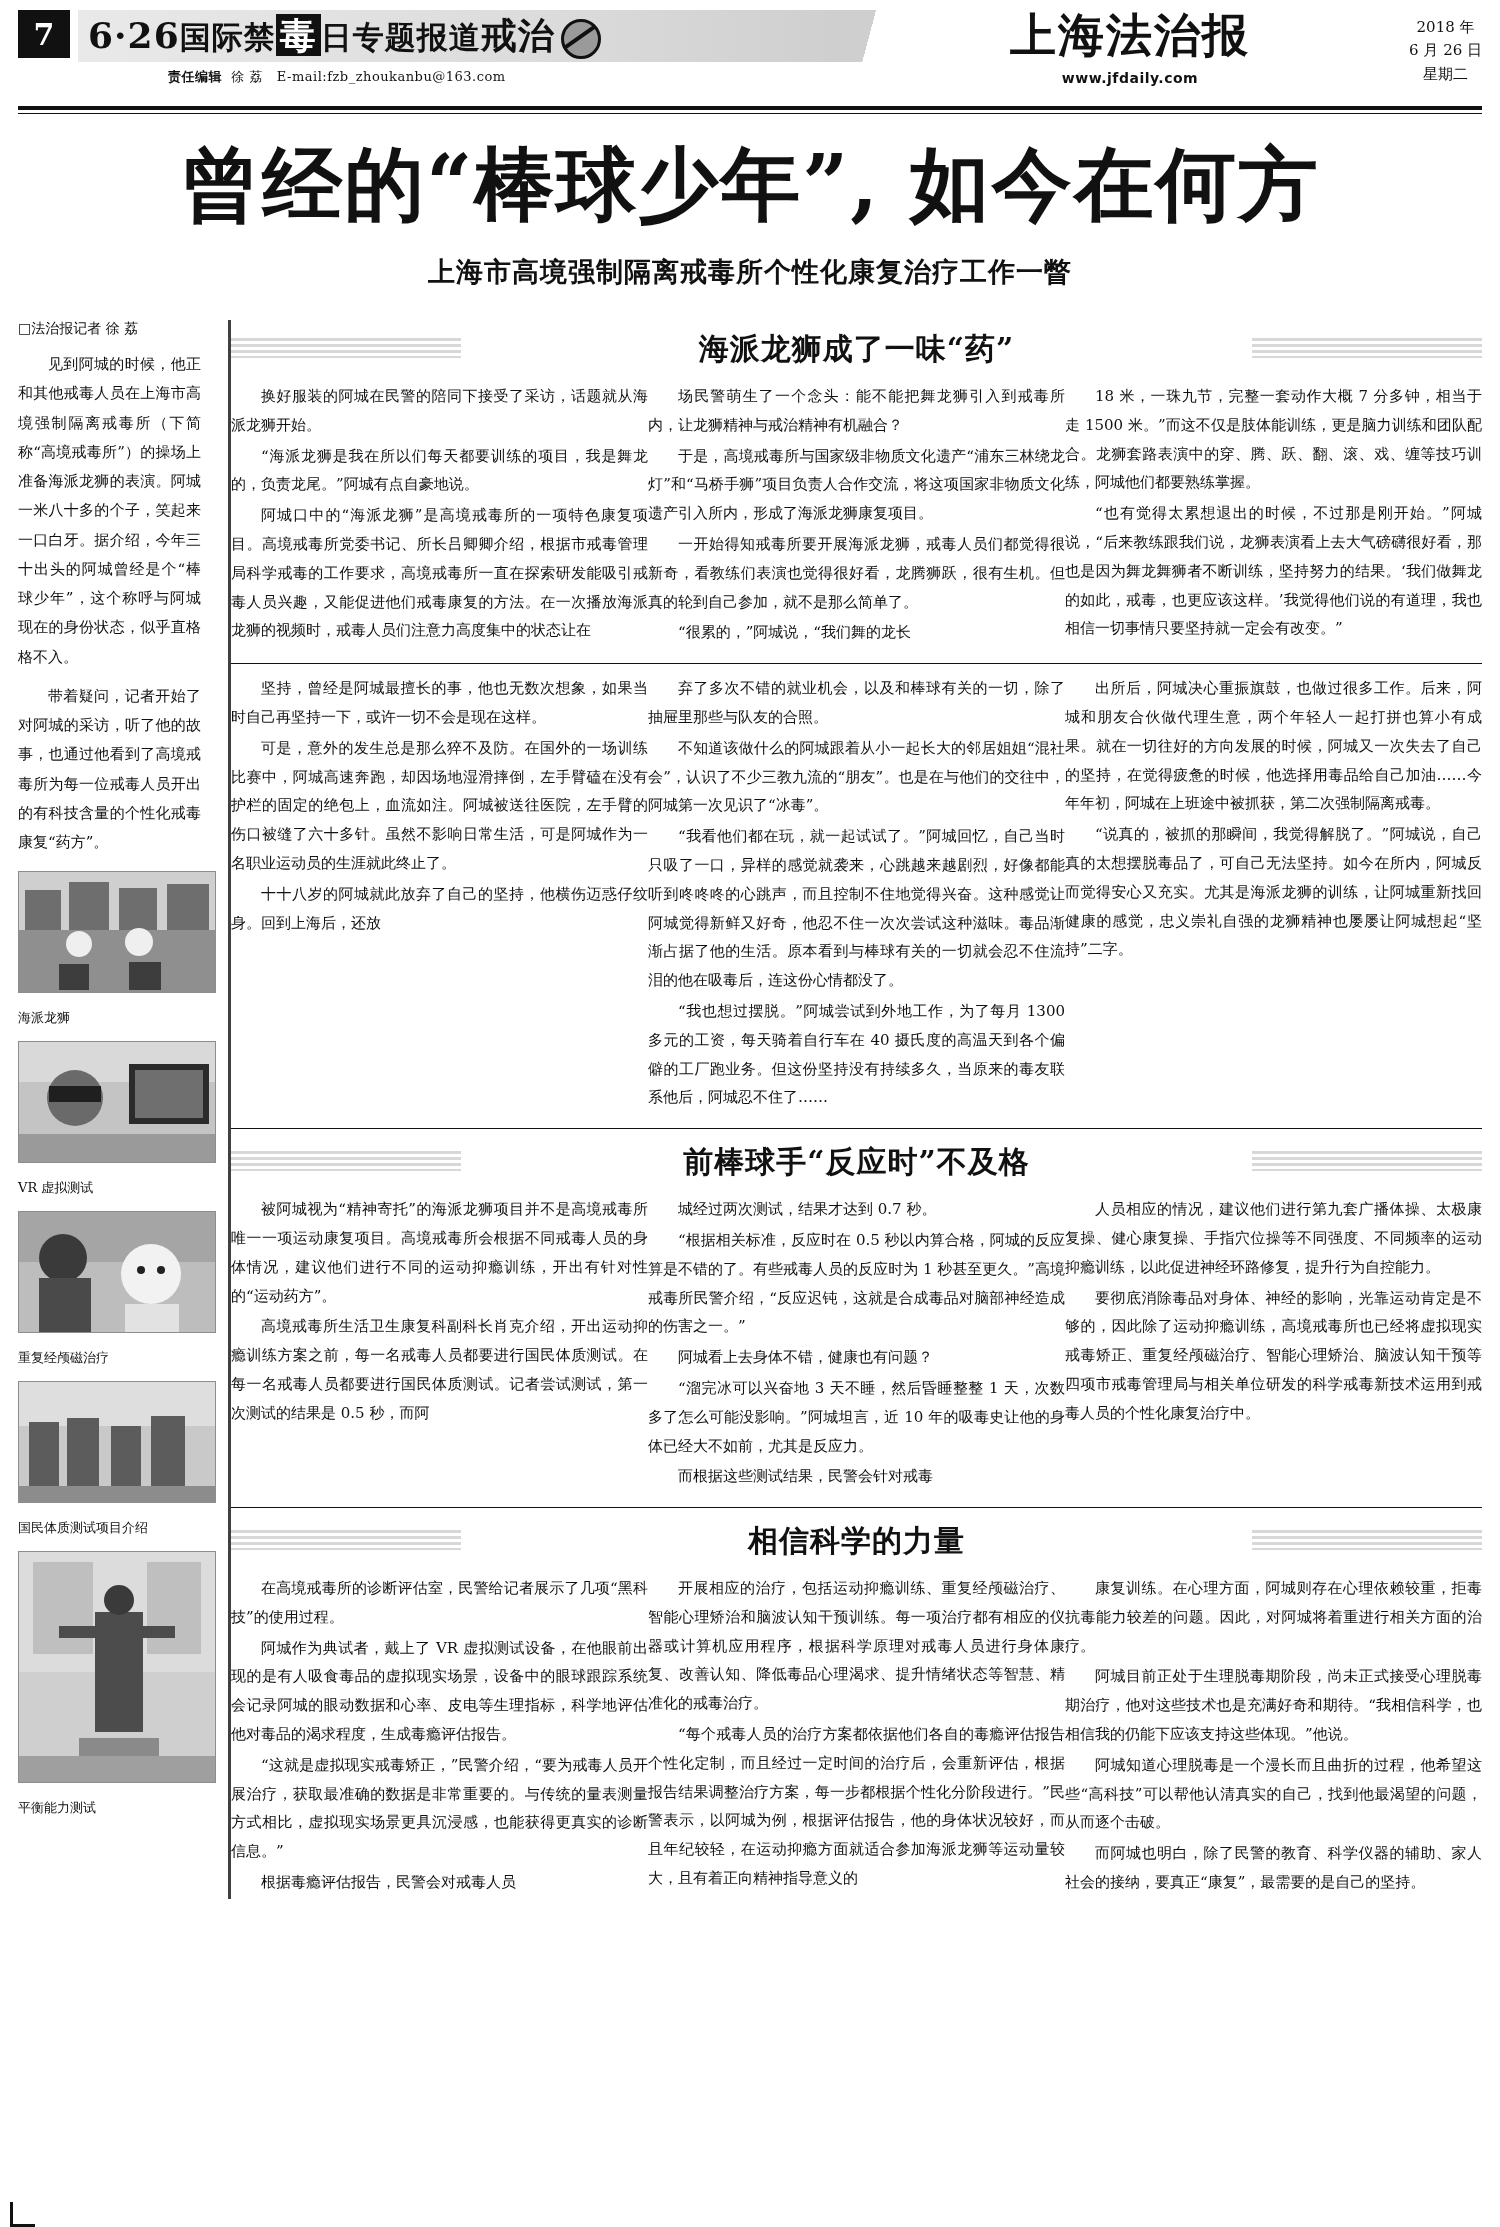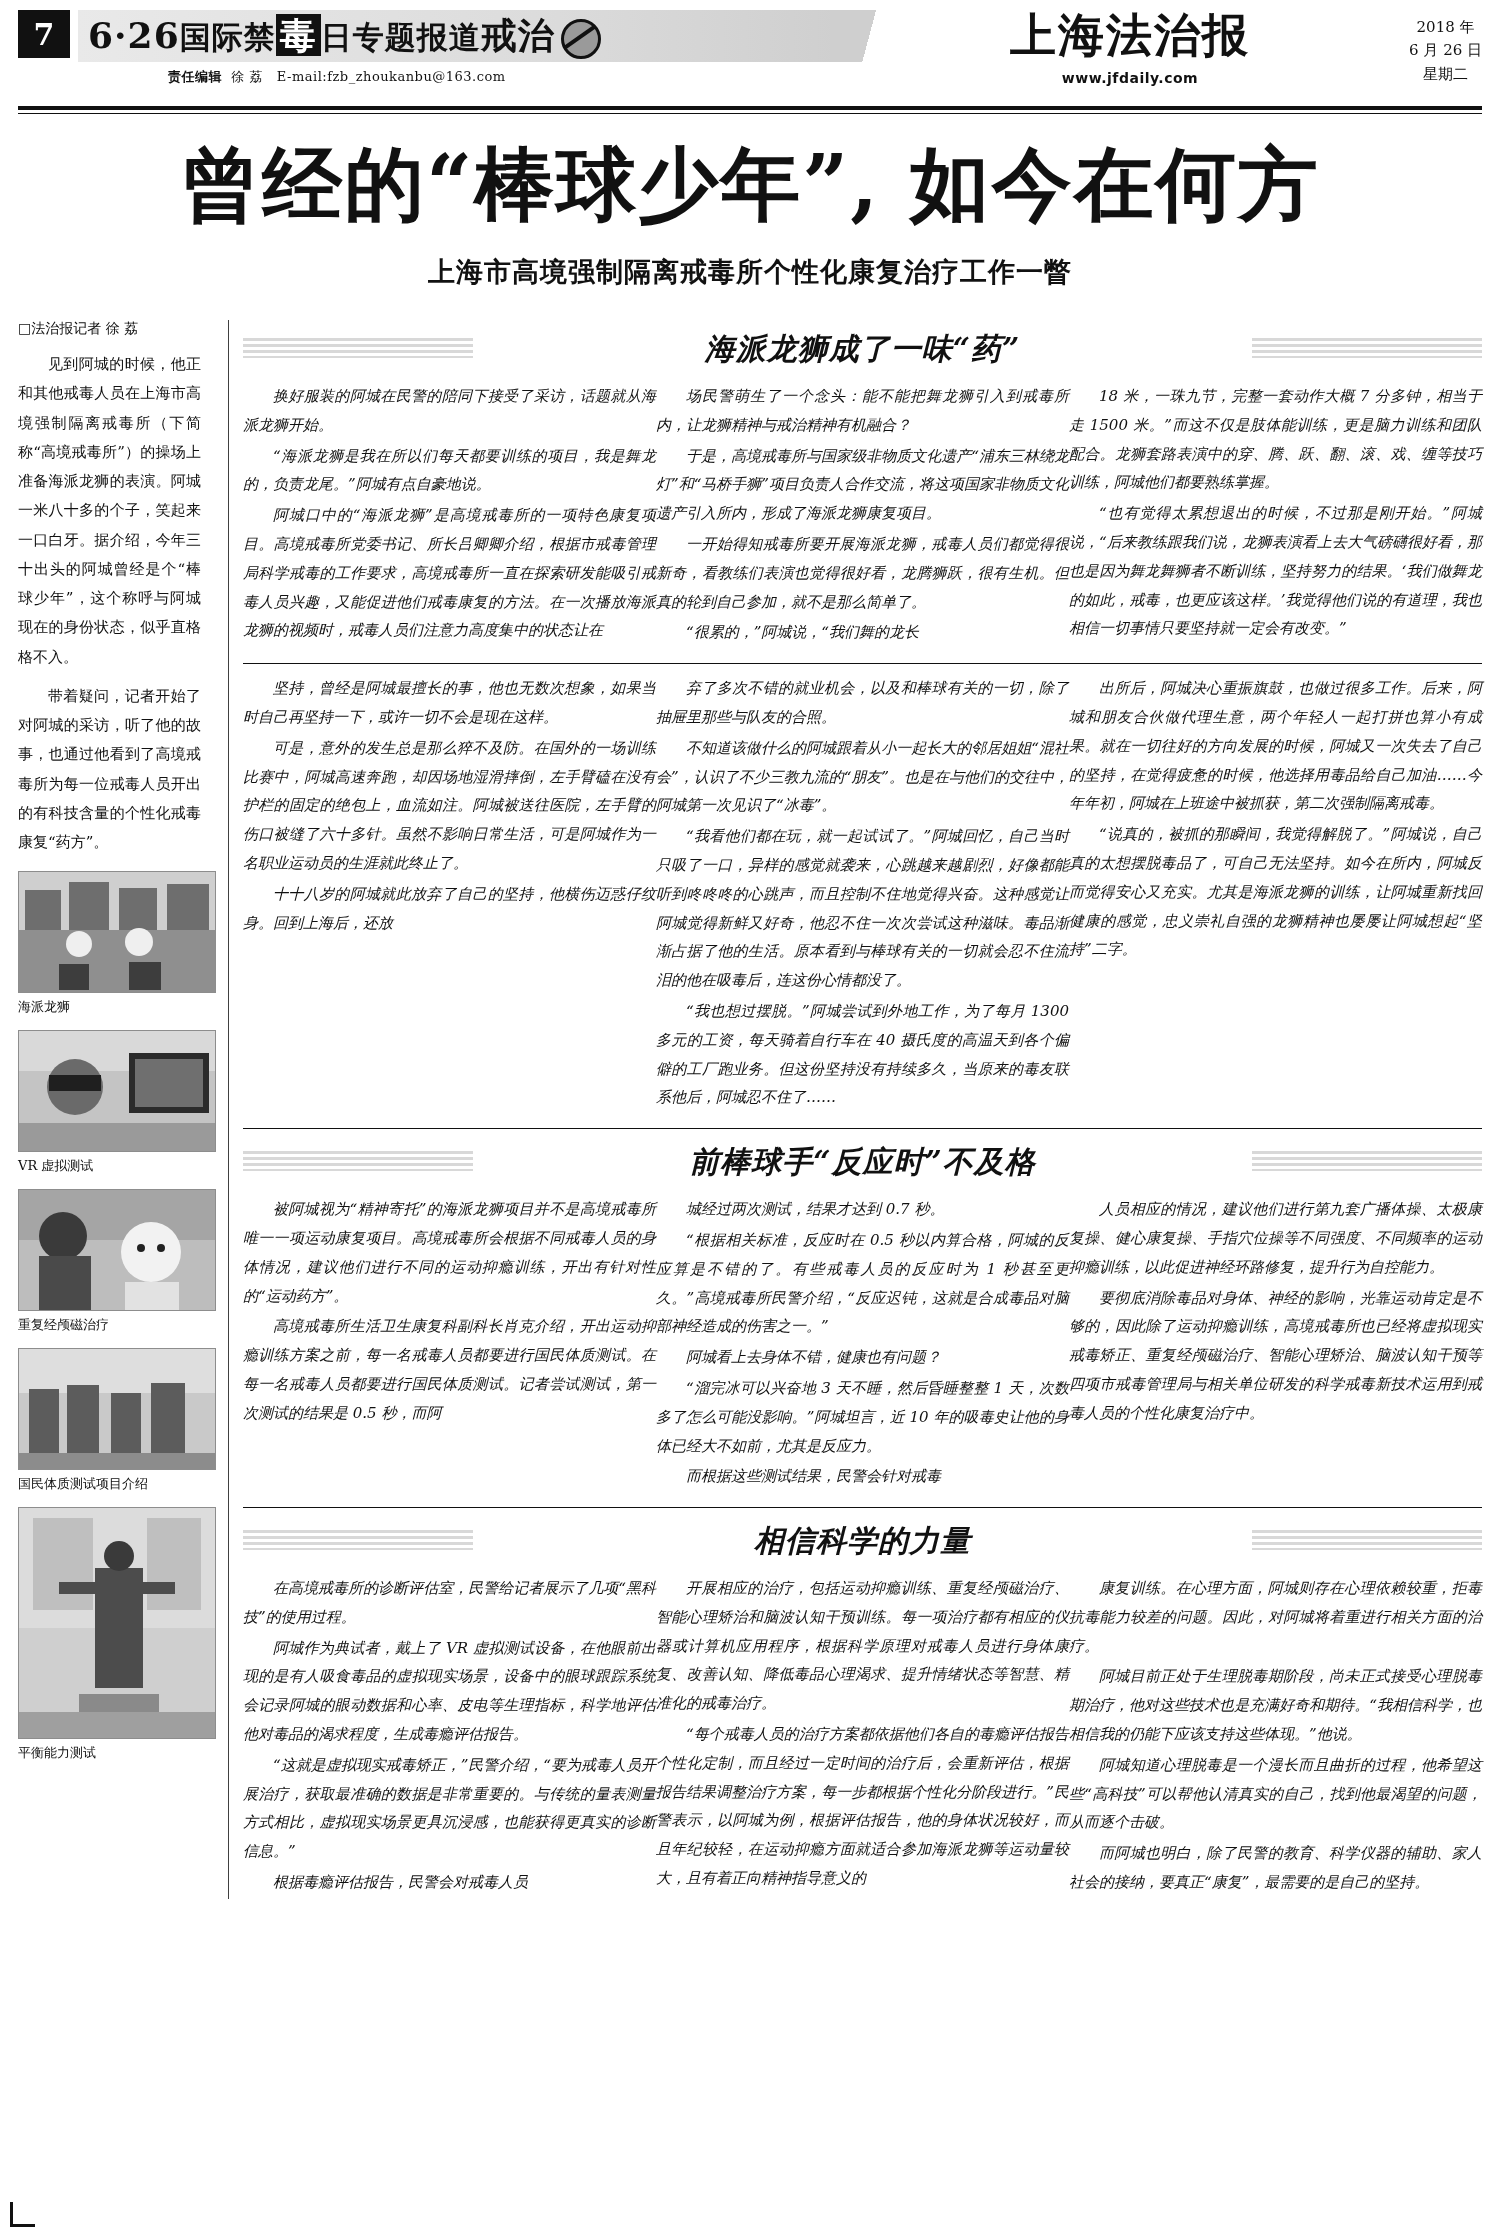--- a/index.html
+++ b/index.html
@@ -71,34 +71,34 @@
   }
   .subhead{
     text-align:center;margin-top:26px;
     font-family:"DejaVu Serif","Liberation Serif",serif;
     font-size:27px;font-weight:bold;letter-spacing:1px;
   }
 
   
   .content{position:relative;margin:30px 18px 0 18px;display:flex;gap:0;}
   .left-col{width:210px;flex:0 0 210px;padding-right:14px;box-sizing:border-box;}
-  .main-col{flex:1;position:relative;border-left:1px solid #404040;padding-left:14px;box-sizing:border-box;font-style:italic;}
+  .main-col{flex:1;position:relative;border-left:3px solid #404040;padding-left:0;box-sizing:border-box;}
 
   .byline{font-size:14px;margin-bottom:12px;font-family:"DejaVu Serif","Liberation Serif",serif;}
   .lead{
     font-family:"DejaVu Serif","Liberation Serif",serif;
     font-size:15px;line-height:1.95;text-align:justify;
   }
   .lead p{margin:0 13px 10px 0;text-indent:2em;}
 
   .photo{margin-top:14px;}
   .photo .frame{
     width:196px;height:auto;background:#bdbdbd;position:relative;overflow:hidden;border:1px solid #8d8d8d;
   }
-  .cap{font-size:13px;margin-top:5px;font-family:"DejaVu Serif","Liberation Serif",serif;}
+  .cap{font-size:13px;margin-top:16px;font-family:"DejaVu Serif","Liberation Serif",serif;}
 
   
   .sec{position:relative;margin:6px 0 10px 0;height:46px;}
   .sec .bars-l,.sec .bars-r{
     position:absolute;top:12px;height:20px;width:230px;
     background:repeating-linear-gradient(to bottom,#d8d8d8 0 3px,#ffffff 3px 6px);
   }
   .sec .bars-l{left:0;}
   .sec .bars-r{right:0;}
   .sec h2{

